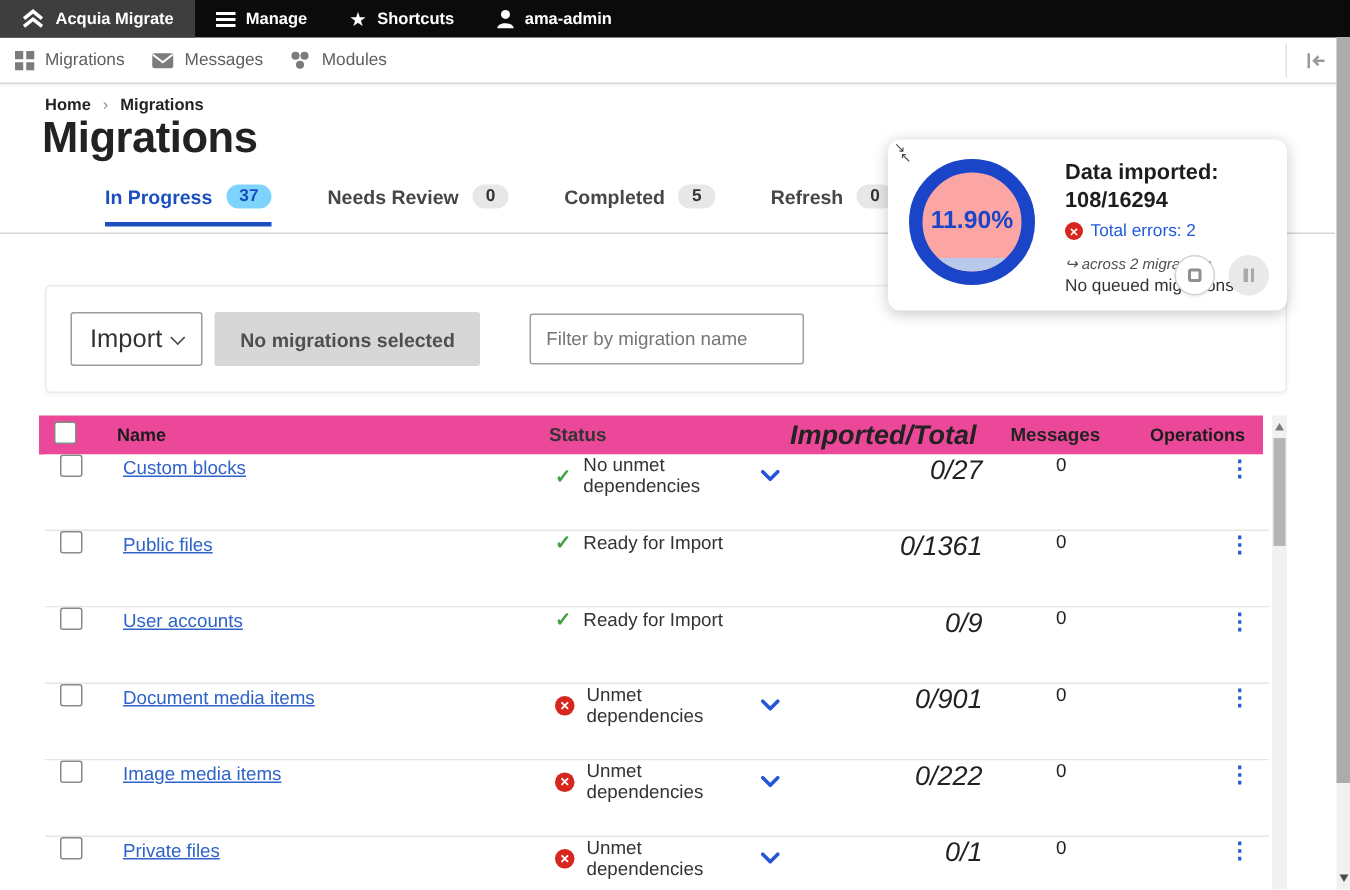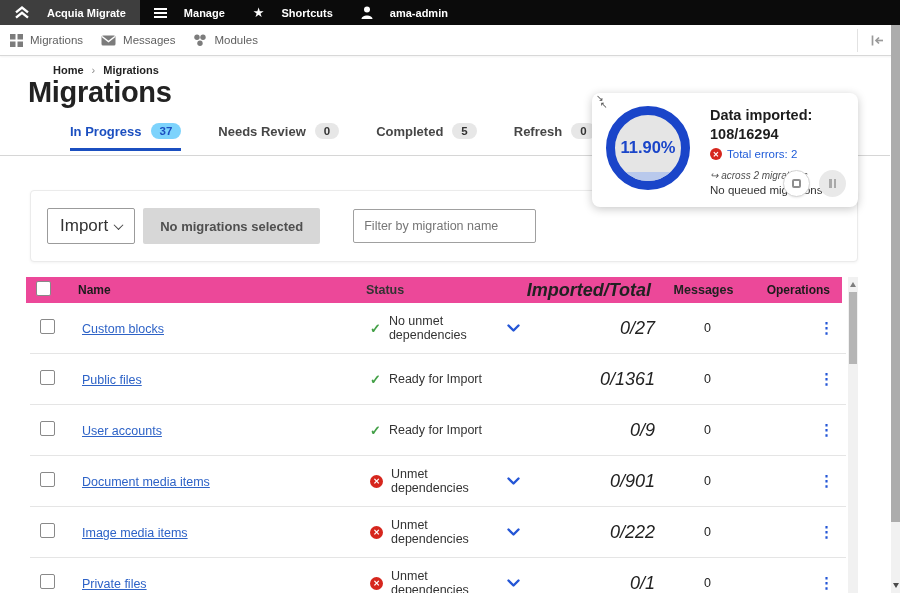--- a/index.html
+++ b/index.html
@@ -2,21 +2,21 @@
 <html><head>
 <meta charset="utf-8">
 <style>
   * { margin:0; padding:0; box-sizing:border-box; }
   html,body { width:900px; height:593px; overflow:hidden; background:#fff;
     font-family:"Liberation Sans", sans-serif; position:relative; }
 
   
   .admin-bar { position:absolute; top:0; left:0; width:900px; height:25px;
     background:#0b0b0b; display:flex; align-items:stretch; z-index:10; }
-  .admin-item { display:flex; align-items:center; gap:17px; padding:0 14px;
+  .admin-item { display:flex; align-items:center; gap:7px; padding:0 14px;
     color:#fff; font-size:11px; font-weight:bold; cursor:pointer; }
   .admin-item.brand { background:#3e3e3e; }
   .hamburger { width:13px; height:2px; background:#fff;
     box-shadow:0 -4px 0 #fff, 0 4px 0 #fff; }
   .star-glyph { font-size:13px; line-height:1; font-weight:normal; }
 
   
   .toolbar { position:absolute; top:25px; left:0; width:900px; height:31px;
     background:#fff; border-bottom:1px solid #d8d8d8;
     box-shadow:0 1px 2px rgba(0,0,0,.05); display:flex; align-items:center;
@@ -24,21 +24,21 @@
   .tool-item { display:flex; align-items:center; gap:7px; color:#5f5f5f;
     font-size:11.5px; margin-right:18px; cursor:pointer; }
   .source-note { font-style:italic; color:#6e6e6e; font-size:11px; margin-left:10px; }
   .pin-btn { position:absolute; right:16px; top:4px; height:23px; display:flex;
     align-items:center; padding-left:12px; border-left:1px solid #e2e2e2; cursor:pointer; }
 
   
   .breadcrumb { position:absolute; top:64px; left:30px; display:flex; gap:8px;
     font-size:11px; font-weight:bold; color:#232323; }
   .breadcrumb .sep { color:#8a8a8a; font-weight:normal; }
-  .breadcrumb a { color:#232323; text-decoration:none;margin-left:23px; }
+  .breadcrumb a { color:#232323; text-decoration:none; }
   .page-title { position:absolute; top:76px; left:28px; font-size:29px;
     font-weight:bold; color:#222; letter-spacing:-0.3px; }
 
   
   .tabs-border { position:absolute; top:155px; left:0; width:890px; height:1px;
     background:#d6d6d6; }
   .tabs { position:absolute; top:123px; left:30px; display:flex;margin-left:40px; }
   .tab { position:relative; display:flex; align-items:center; gap:9px;
     font-size:13px; font-weight:bold; color:#464646; padding-bottom:12px;
     margin-right:37px; cursor:pointer; }
@@ -50,21 +50,21 @@
     bottom:0; height:3px; background:#1b4fc0; }
 
   
   .progress-card { position:absolute; left:592px; top:93px; width:266px;
     height:114px; background:#fff; border-radius:8px;
     box-shadow:0 2px 10px rgba(0,0,0,.22); z-index:5; }
   .collapse-icon { position:absolute; top:2px; left:4px; font-size:9px;
     line-height:7px; color:#4a4a4a; }
   .collapse-icon .nw { margin-left:4px; display:block; }
   .ring { position:absolute; left:14px; top:13px; width:84px; height:84px;
-    border:9px solid #1a45c9; border-radius:50%; background:#e5e5e5; overflow:hidden; }
+    border:9px solid #1a45c9; border-radius:50%; background:#fca5a5; overflow:hidden; }
   .ring .fill { position:absolute; left:0; right:0; bottom:0; height:13%;
     background:#b9c9ec; }
   .ring .pct { position:absolute; left:0; right:0; top:50%;
     transform:translateY(-54%); text-align:center; font-size:16.5px;
     font-weight:bold; color:#1a45c9; }
   .card-info { position:absolute; left:118px; top:13px; width:140px; }
   .card-heading { font-size:14.5px; font-weight:bold; color:#1d1d1d; line-height:1.28; }
   .errors-row { margin-top:5px; display:flex; align-items:center; gap:5px;
     font-size:11.5px; }
   .errors-row a { color:#1f5bd8; text-decoration:none; }
@@ -99,21 +99,21 @@
   .filter-input { margin-left:33px; width:183px; height:34px;
     border:1px solid #a0a0a0; border-radius:2px; padding:0 10px;
     font-size:12.5px; color:#333; font-family:"Liberation Sans", sans-serif; }
   .filter-input::placeholder { color:#767676; }
 
   
   .thead { position:absolute; top:277px; left:26px; width:816px; height:26px;
     background:#ec4899; display:flex; align-items:center; font-size:12px;
     font-weight:bold; color:#1c1c1c; }
   .rows { position:absolute; top:303px; left:30px; width:816px; }
-  .trow { height:51px; display:flex; align-items:center;
+  .trow { height:51px; display:flex; align-items:flex-start;
     border-bottom:1px solid #e5e5e5; background:#fff; }
   .c-cb { width:52px; padding-left:10px; }
   .c-name { width:288px; }
   .c-status { width:160px; display:flex; align-items:center; gap:8px;
     font-size:12.5px; color:#333; }
   .c-imp { width:125px; text-align:right; font-size:18px; color:#222;font-style:italic; }
   .c-msg { width:105px; text-align:center; font-size:12.5px; color:#222; }
   .c-ops { width:86px; text-align:right; padding-right:12px; }
   .cbx { width:15px; height:15px; appearance:none; -webkit-appearance:none;
     border:1px solid #898989; border-radius:2px; background:#fff; cursor:pointer; }

